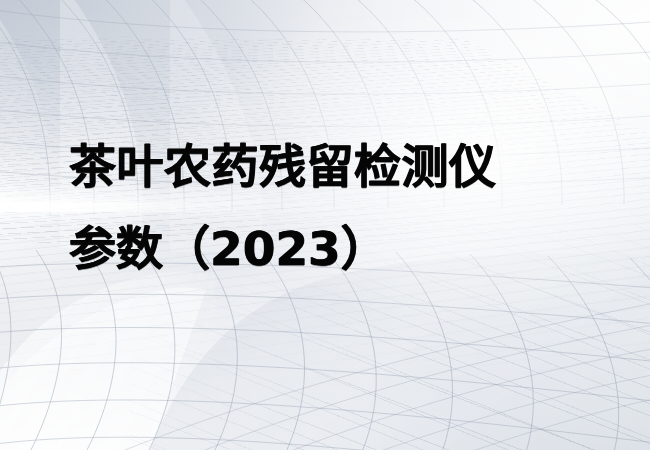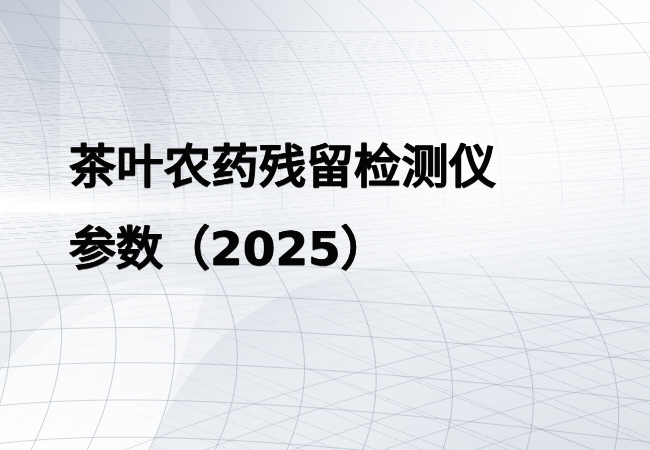--- a/index.html
+++ b/index.html
@@ -279,16 +279,16 @@
     </g>
   </svg>
 
   <div class="crosshatch"></div>
   <div class="bloom"></div>
   <div class="glow-band"></div>
   <div class="glow-core"></div>
 
   <div class="title-block">
     <span class="title-line primary">茶叶农药残留检测仪</span>
-    <span class="title-line secondary">参数（2025）</span>
+    <span class="title-line secondary">参数（2023）</span>
   </div>
 
 </div>
 
 </body></html>

